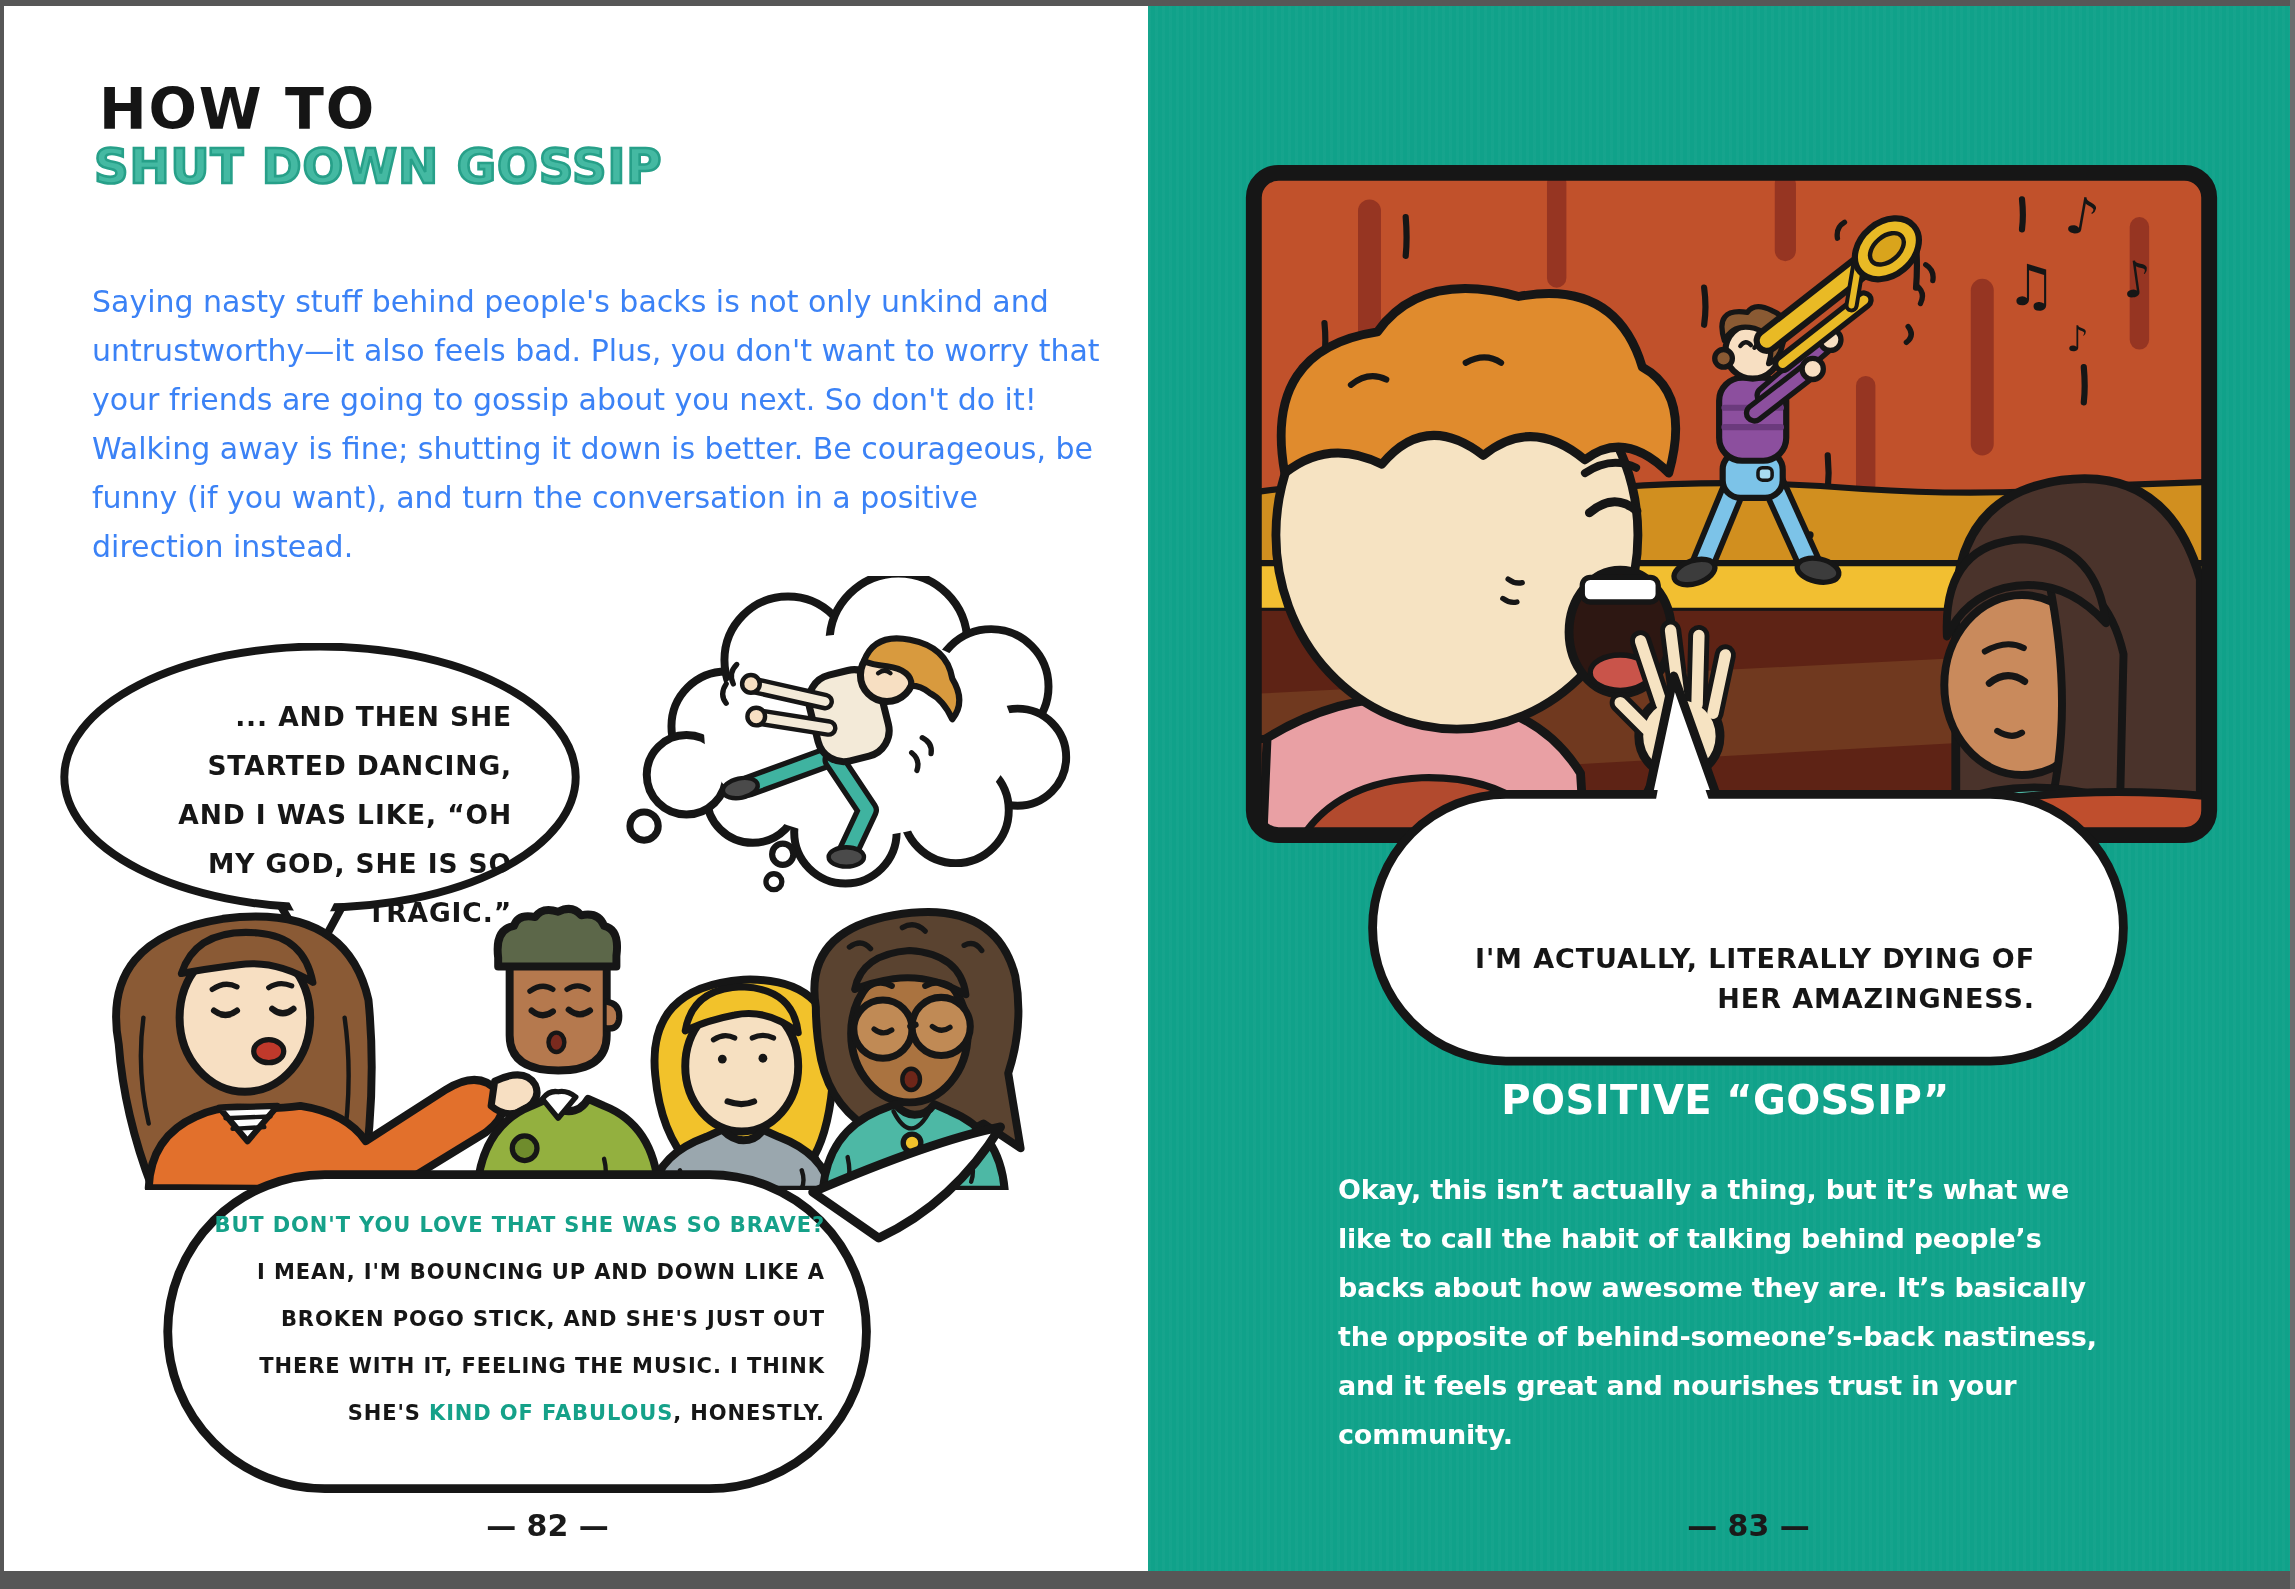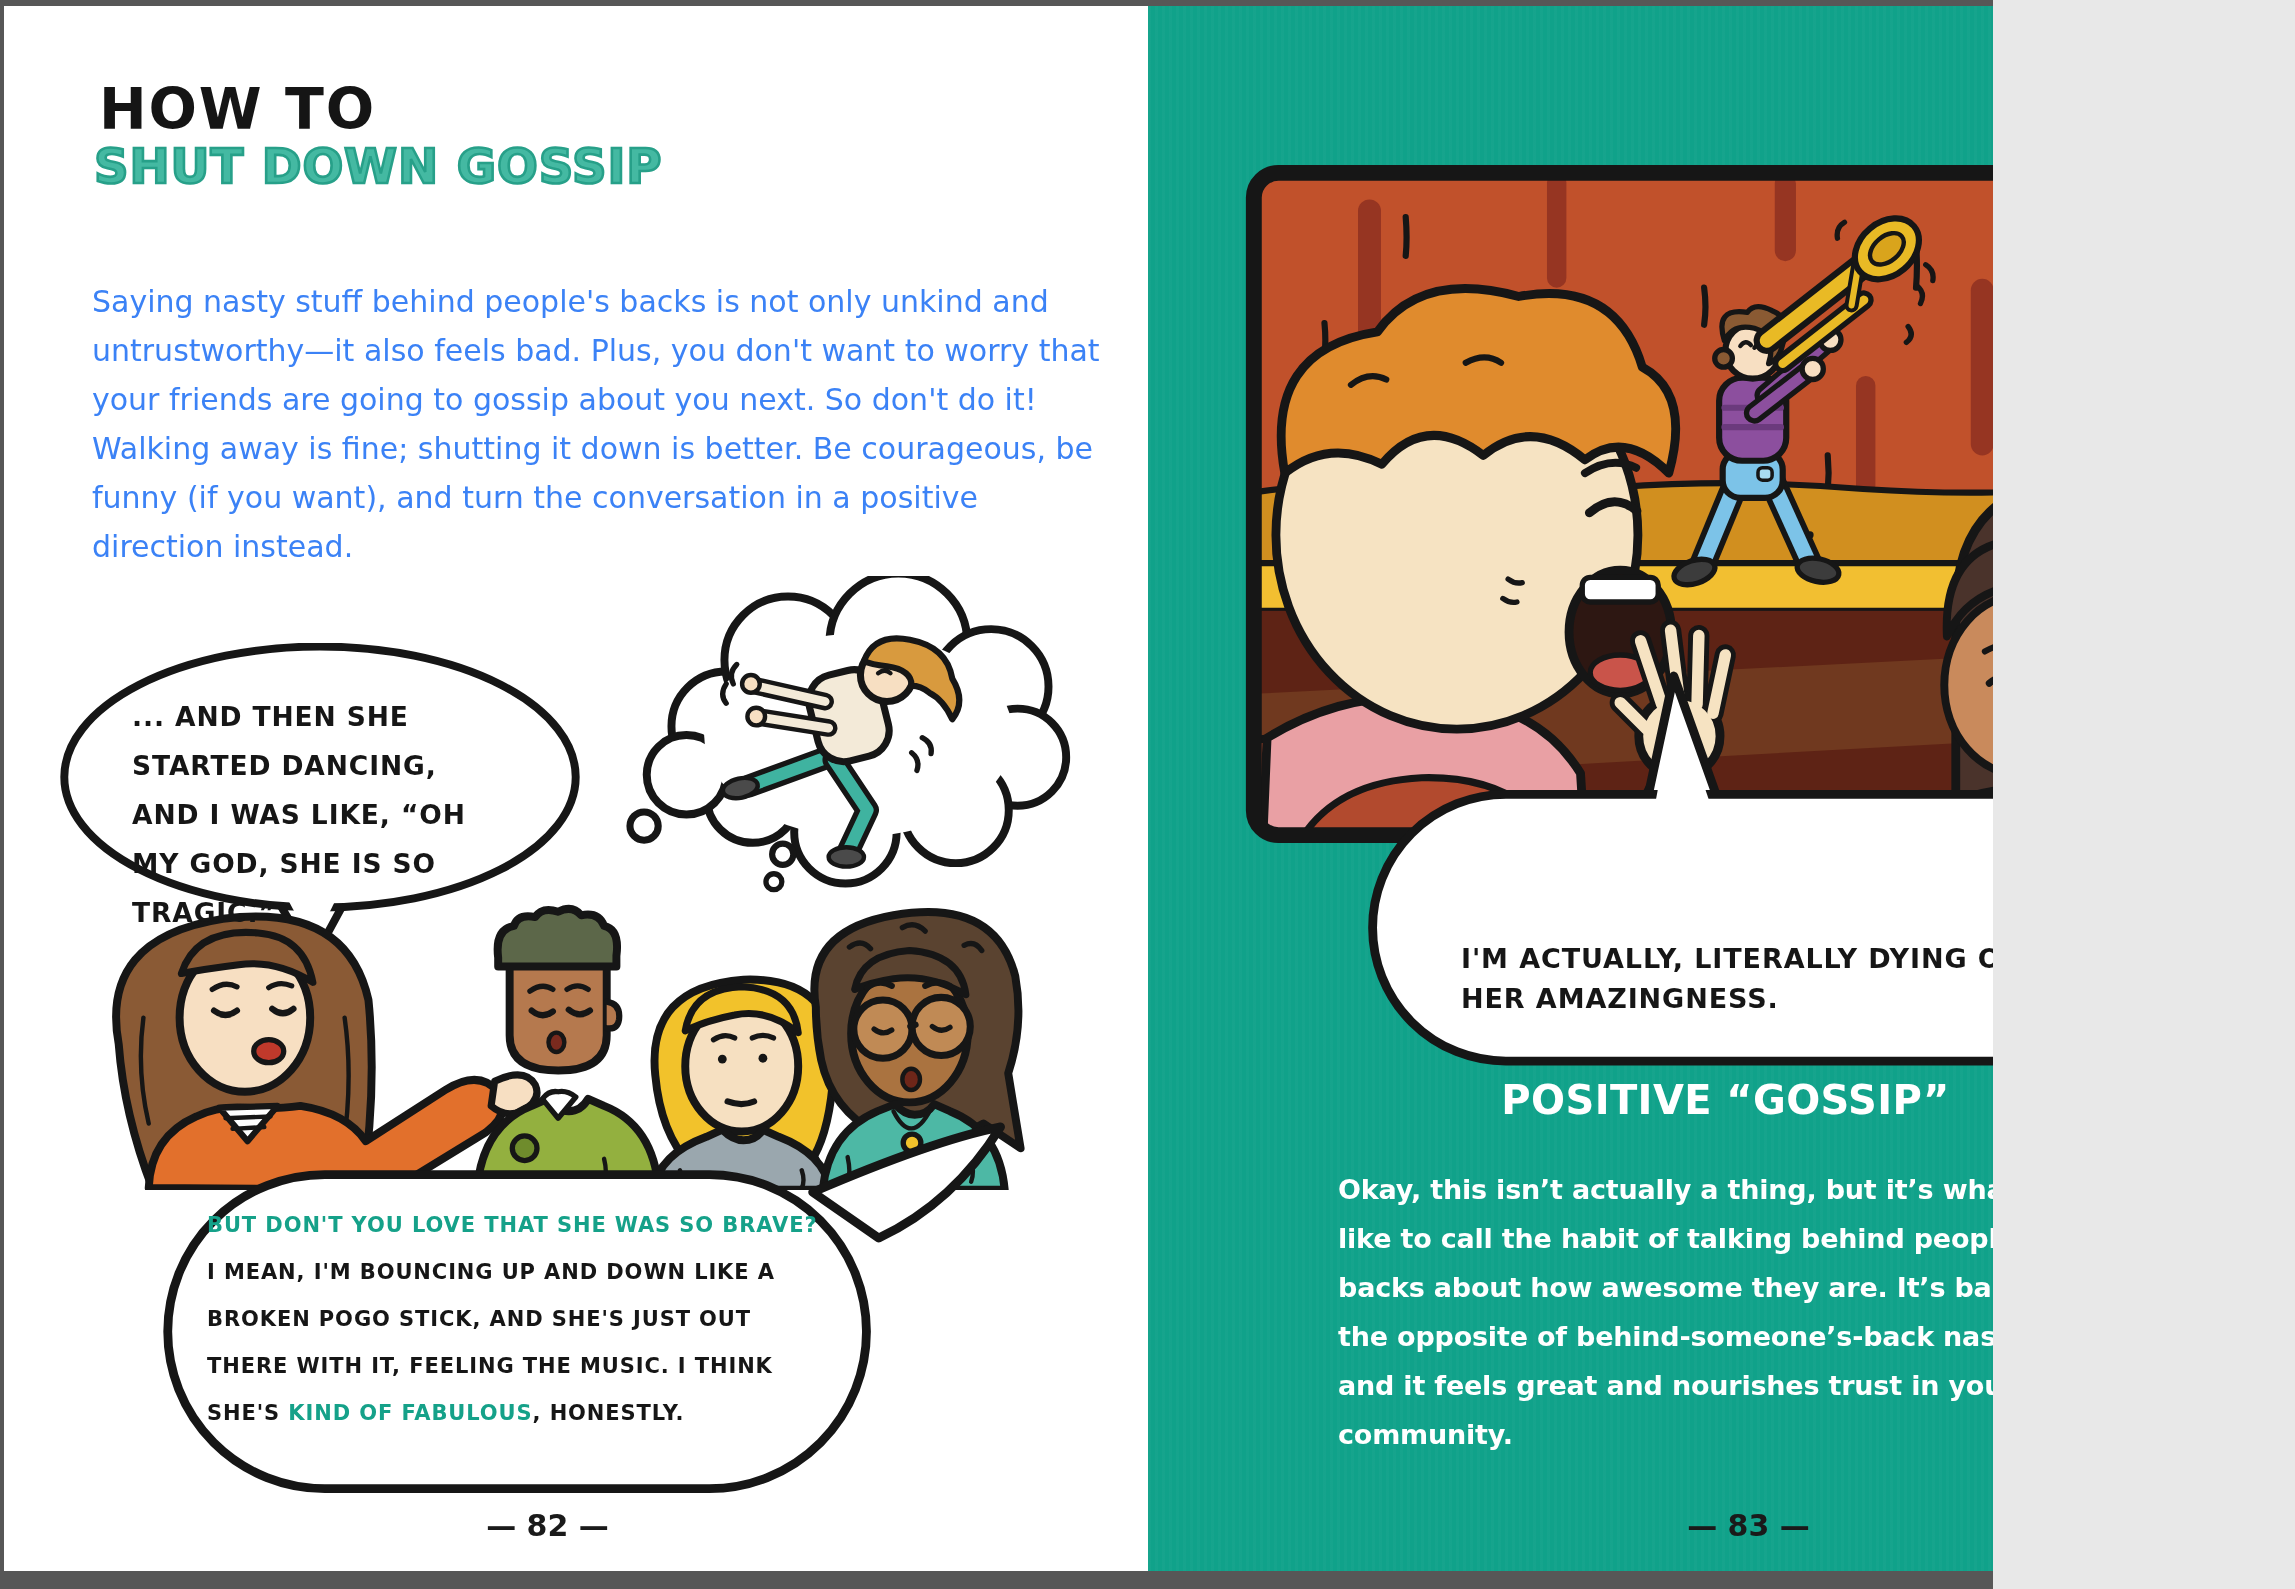--- a/index.html
+++ b/index.html
@@ -1,31 +1,31 @@
 <!DOCTYPE html>
 <html style="font-size:14px"><head>
 <meta charset="utf-8">
 <style>
   html,body{margin:0;padding:0;background:#e8e8e8;}
-  .sheet{position:relative;width:1993px;height:1589px;background:#ffffff;overflow:hidden;
+  .sheet{position:relative;width:2295px;height:1589px;background:#ffffff;overflow:hidden;
          font-family:"DejaVu Sans","Liberation Sans",sans-serif;}
   .abs{position:absolute;}
   .teal-page{left:1148px;top:0;width:1148px;height:1589px;background:#10a28a;
     background-image:repeating-linear-gradient(90deg,rgba(255,255,255,.025) 0 2.6px,transparent 2.6px 7px);}
   .edge-top{left:0;top:0;width:2295px;height:6.2px;background:#575757;}
   .edge-bottom{left:0;top:1571px;width:2295px;height:18.5px;background:#575757;}
   .edge-left{left:0;top:0;width:4.4px;height:1589px;background:#575757;}
   .edge-right{left:2290px;top:0;width:5.3px;height:1589px;background:#6e6e6e;}
 
   .kicker{left:99px;top:76px;font-size:57px;font-weight:bold;color:#151515;letter-spacing:1.8px;}
   .title{left:94px;top:138px;font-size:48px;font-weight:bold;color:#44b9a2;
          -webkit-text-stroke:2.6px #27a089;letter-spacing:0.9px;}
   .intro{left:92px;top:277px;width:1015px;font-size:30px;line-height:49px;color:#3b82f6;}
 
-  .bubble-text{font-weight:bold;color:#161616;text-align:left;letter-spacing:0.9px;}
+  .bubble-text{font-weight:bold;color:#161616;text-align:right;letter-spacing:0.9px;}
   .b1{left:132px;top:692px;width:380px;font-size:26.5px;line-height:49px;}
   .b2{left:207px;top:1202px;width:618px;font-size:21px;line-height:47px;}
   .teal-hl{color:#15a189;}
   .b3a{left:1461px;top:826px;width:574px;font-size:35px;line-height:51px;}
   .b3b{left:1461px;top:939px;width:574px;font-size:27px;line-height:40px;}
 
   .pg-heading{left:1324px;top:1077px;width:803px;text-align:center;font-size:40px;
               font-weight:bold;color:#ffffff;letter-spacing:0.4px;}
   .pg-body{left:1338px;top:1165px;width:777px;font-size:27px;line-height:49px;
            font-weight:bold;color:#ffffff;letter-spacing:-0.2px;}

